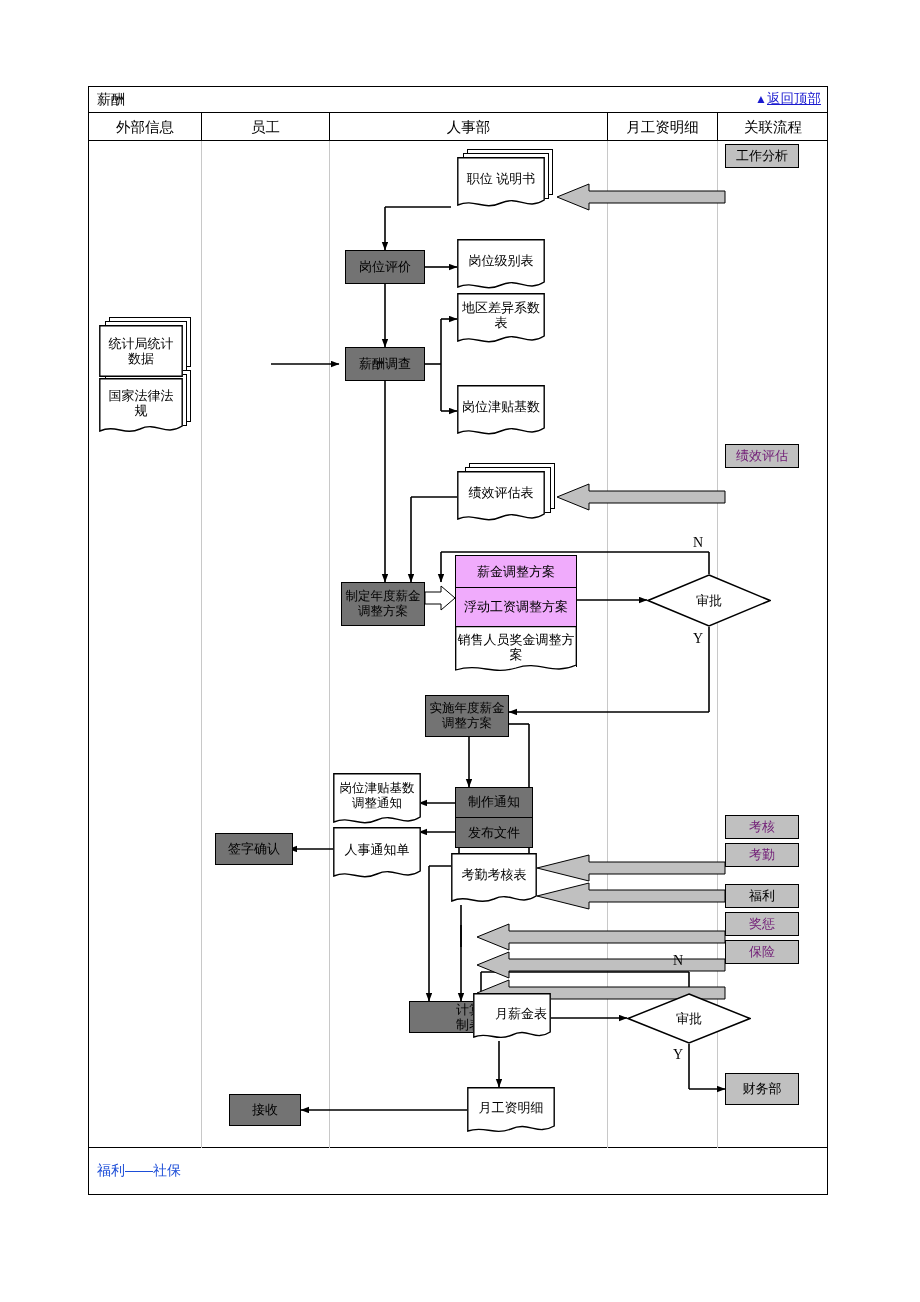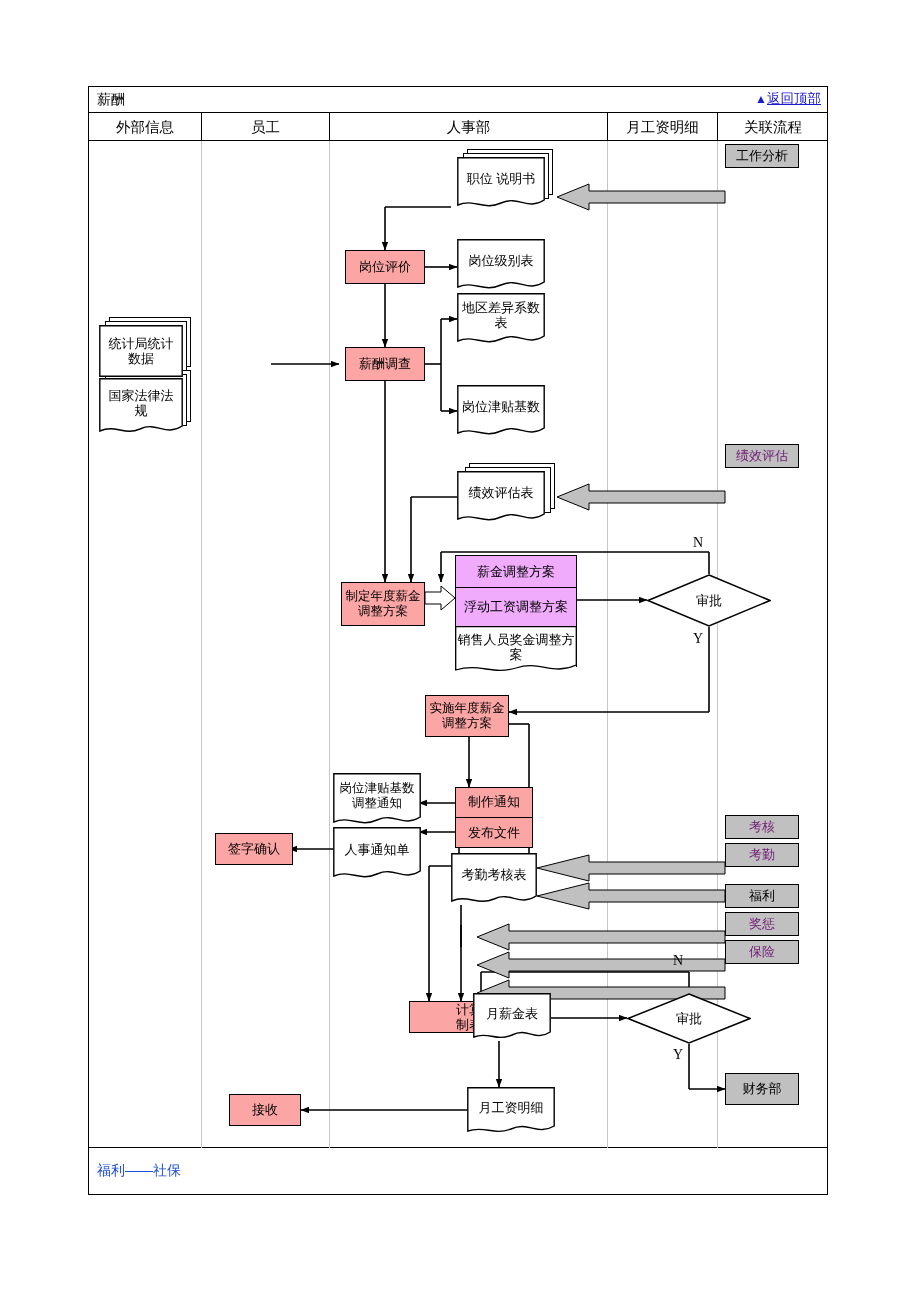--- a/index.html
+++ b/index.html
@@ -96,21 +96,21 @@
     justify-content: center;
     text-align: center;
     font-size: 13px;
     line-height: 1.18;
     color: #000;
     z-index: 6;
   }
   
   .proc {
     border: 1px solid #000;
-    background: #fca5a5;
+    background: #737373;
   }
   
   .gray-box {
     border: 1px solid #000;
     background: #c0c0c0;
   }
   .gray-box.link-txt {
     color: #701a75;
   }
 
@@ -450,21 +450,21 @@
     </div>
 
     <div class="node proc" style="left:320px; top:914px; width:76px; height:32px;padding-left:44px;">
       <span>计算制表</span>
     </div>
 
     <div class="node doc" style="left:384px; top:906px; width:78px; height:48px;">
       <svg class="doc-svg" viewBox="0 0 78 48" preserveAspectRatio="none">
         <path d="M0.8,0.8 L77.2,0.8 L77.2,39 C62,49 55,34 39,42 C23,49 15,38 0.8,44 Z" fill="#fff" stroke="#000" stroke-width="1.4"></path>
       </svg>
-      <span class="doc-label" style="padding-bottom:6px;">月薪金表</span>
+      <span class="doc-label" style="padding-bottom:6px;text-align:right;">月薪金表</span>
     </div>
 
     <div class="diamond" style="left:538px; top:906px; width:124px; height:51px;">
       <svg width="124" height="51" viewBox="0 0 124 51">
         <path d="M62,1 L123,25.5 L62,50 L1,25.5 Z" fill="#fff" stroke="#000" stroke-width="1.5"></path>
       </svg>
       <span class="dlabel">审批</span>
     </div>
     <span class="branch-label" style="left:584px; top:866px;">N</span>
     <span class="branch-label" style="left:584px; top:960px;">Y</span>

